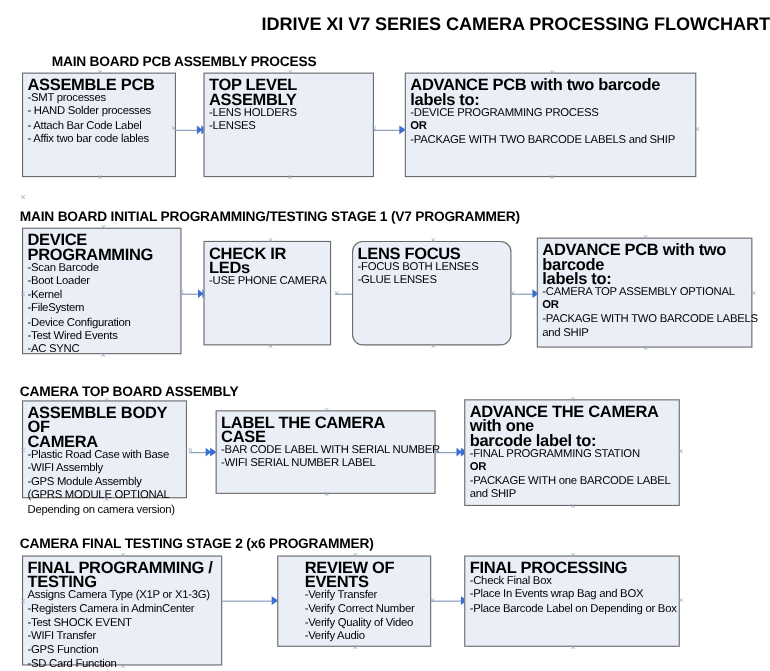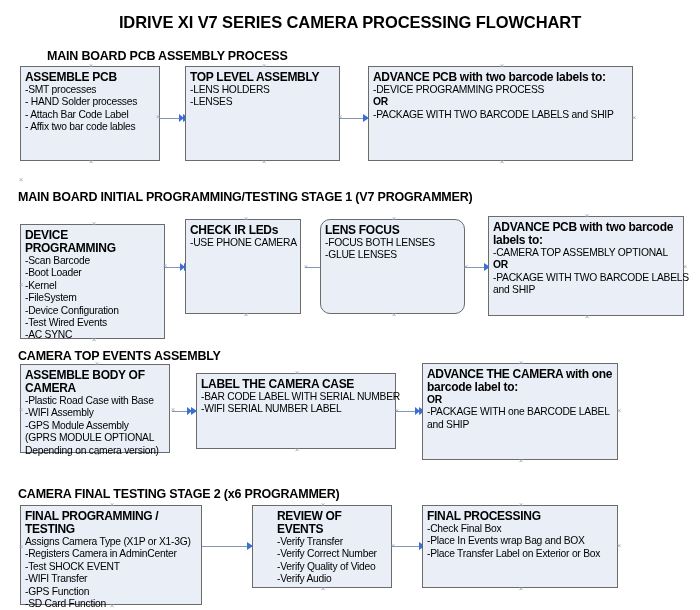--- a/index.html
+++ b/index.html
@@ -21,21 +21,21 @@
     left: 0; top: 0;
     width: 700px;
     height: 610px;
   }
 
   .doc-title {
     position: absolute;
     left: 0;
     top: 13px;
     width: 700px;
-    text-align: center;
+    text-align: right;
     font-size: 16.5px;
     font-weight: bold;
     letter-spacing: -0.1px;
     white-space: nowrap;
   }
 
   .section-header {
     position: absolute;
     font-size: 12.5px;
     font-weight: bold;
@@ -46,21 +46,21 @@
   .node {
     position: absolute;
     background: #e9eef7;
     border: 1.2px solid #6b6b6b;
     box-sizing: border-box;
   }
   .node-inner {
     padding: 4px 4px 2px 4px;
   }
   .node-title {
-    font-size: 12px;
+    font-size: 15px;
     font-weight: bold;
     line-height: 13px;
     letter-spacing: -0.3px;
     white-space: pre-line;
   }
   .node-line {
     font-size: 10.3px;
     line-height: 12.4px;
     letter-spacing: -0.25px;
     white-space: nowrap;
@@ -168,21 +168,21 @@
       <div class="node-line bold">OR</div>
       <div class="node-line">-PACKAGE WITH TWO BARCODE LABELS and SHIP</div>
     </div>
     <div class="handle" style="left:130px; top:-4px;"></div>
     <div class="handle" style="left:130px; top:92px;"></div>
     <div class="handle" style="left:262px; top:48px;"></div>
   </div>
 
   <div class="section-header" style="left:18px; top:190px;">MAIN BOARD INITIAL PROGRAMMING/TESTING STAGE 1 (V7 PROGRAMMER)</div>
 
-  <div class="node" style="left:20px; top:224px; width:145px; height:115px;">
+  <div class="node" style="left:20px; top:207px; width:145px; height:115px;">
     <div class="node-inner">
       <div class="node-title">DEVICE PROGRAMMING</div>
       <div class="node-line">-Scan Barcode</div>
       <div class="node-line">-Boot Loader</div>
       <div class="node-line">-Kernel</div>
       <div class="node-line">-FileSystem</div>
       <div class="node-line">-Device Configuration</div>
       <div class="node-line">-Test Wired Events</div>
       <div class="node-line">-AC SYNC</div>
     </div>
@@ -237,21 +237,21 @@
       <div class="node-line">-CAMERA TOP ASSEMBLY OPTIONAL</div>
       <div class="node-line bold">OR</div>
       <div class="node-line">-PACKAGE WITH TWO BARCODE LABELS</div>
       <div class="node-line">and SHIP</div>
     </div>
     <div class="handle" style="left:95px; top:-4px;"></div>
     <div class="handle" style="left:95px; top:97px;"></div>
     <div class="handle" style="left:193px; top:47px;"></div>
   </div>
 
-  <div class="section-header" style="left:18px; top:349px;">CAMERA TOP EVENTS ASSEMBLY</div>
+  <div class="section-header" style="left:18px; top:349px;">CAMERA TOP BOARD ASSEMBLY</div>
 
   <div class="node" style="left:20px; top:364px; width:150px; height:89px;">
     <div class="node-inner">
       <div class="node-title">ASSEMBLE BODY OF
 CAMERA</div>
       <div class="node-line">-Plastic Road Case with Base</div>
       <div class="node-line">-WIFI Assembly</div>
       <div class="node-line">-GPS Module Assembly</div>
       <div class="node-line">(GPRS MODULE OPTIONAL</div>
       <div class="node-line">Depending on camera version)</div>
@@ -282,20 +282,21 @@
   <div class="connector" style="left:396px; top:410px; width:28px;">
     <div class="shaft"></div>
     <div class="head"></div>
     <div class="head2"></div>
   </div>
 
   <div class="node" style="left:422px; top:363px; width:196px; height:97px;">
     <div class="node-inner">
       <div class="node-title">ADVANCE THE CAMERA with one
 barcode label to:</div>
+      <div class="node-line">-FINAL PROGRAMMING STATION</div>
       <div class="node-line bold">OR</div>
       <div class="node-line">-PACKAGE WITH one BARCODE LABEL</div>
       <div class="node-line">and SHIP</div>
     </div>
     <div class="handle" style="left:95px; top:-4px;"></div>
     <div class="handle" style="left:95px; top:94px;"></div>
     <div class="handle" style="left:193px; top:44px;"></div>
   </div>
 
   <div class="section-header" style="left:18px; top:487px;">CAMERA FINAL TESTING STAGE 2 (x6 PROGRAMMER)</div>
@@ -336,20 +337,20 @@
   <div class="connector" style="left:392px; top:545px; width:32px;">
     <div class="shaft"></div>
     <div class="head"></div>
   </div>
 
   <div class="node" style="left:422px; top:505px; width:196px; height:83px;">
     <div class="node-inner">
       <div class="node-title">FINAL PROCESSING</div>
       <div class="node-line"> -Check Final Box</div>
       <div class="node-line">-Place In Events wrap Bag and BOX</div>
-      <div class="node-line">-Place Transfer Label on Exterior or Box</div>
+      <div class="node-line">-Place Barcode Label on Depending or Box</div>
     </div>
     <div class="handle" style="left:95px; top:-4px;"></div>
     <div class="handle" style="left:95px; top:80px;"></div>
     <div class="handle" style="left:193px; top:37px;"></div>
   </div>
 
 </div>
 
 </body></html>

